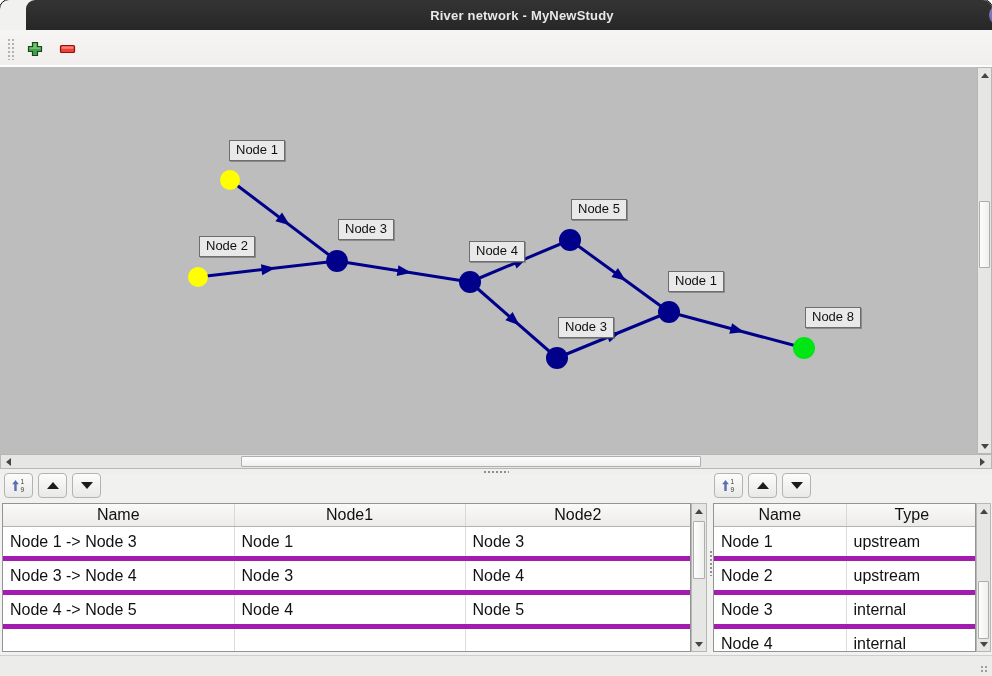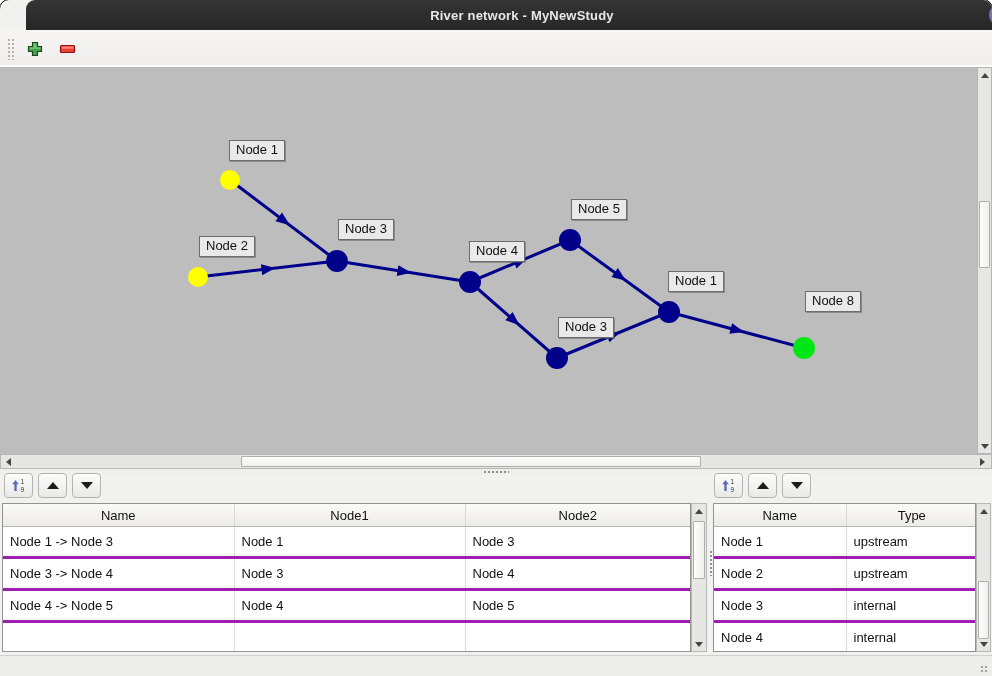--- a/index.html
+++ b/index.html
@@ -49,27 +49,27 @@
           background-size:4px 4px;}
   
   .mini-btn{position:absolute;top:473px;width:29px;height:25px;border:1px solid #b3b3b1;
             border-radius:4px;background:linear-gradient(#fcfcfb,#e9e9e7);box-sizing:border-box;
             display:flex;align-items:center;justify-content:center;cursor:pointer;}
   .mini-btn .tri-up{border-left-width:6px;border-right-width:6px;border-bottom:7px solid #1c1c1c;}
   .mini-btn .tri-down{border-left-width:6px;border-right-width:6px;border-top:7px solid #1c1c1c;}
   
   .table-wrap{position:absolute;top:503px;height:149px;background:#fff;border:1px solid #939391;
               box-sizing:border-box;overflow:hidden;}
-  table.data-table{border-collapse:collapse;table-layout:fixed;font-size:13px;color:#111;width:100%;padding-left:40px;}
+  table.data-table{border-collapse:collapse;table-layout:fixed;font-size:16px;color:#111;width:100%;padding-left:40px;}
   table.data-table th{height:20px;font-weight:normal;text-align:center;
        background:linear-gradient(#fafaf9,#ecebea);border-bottom:1px solid #b3b3b1;
        border-right:1px solid #d8d8d6;overflow:hidden;white-space:nowrap;}
   table.data-table th:last-child{border-right:none;}
   table.data-table td{height:29px;padding:0 7px;border-right:1px solid #dcdcda;
-       border-bottom:3px solid #a21caf;overflow:hidden;white-space:nowrap;background:#fff;}
+       border-bottom:5px solid #a21caf;overflow:hidden;white-space:nowrap;background:#fff;}
   table.data-table td:last-child{border-right:none;}
   .tscroll{top:503px;height:149px;width:16px;}
   
   .statusbar{position:absolute;left:0;top:655px;width:992px;height:21px;background:#ececea;
              border-top:1px solid #cfcfcd;}
   .resize-grip{position:absolute;right:3px;bottom:3px;width:9px;height:9px;
                background-image:radial-gradient(circle,#a0a0a0 1px,transparent 1.3px);
                background-size:4px 4px;cursor:nwse-resize;}
 </style>
 </head>
@@ -129,21 +129,21 @@
         <circle cx="669" cy="245" r="11" fill="#00008b"></circle>
         <circle cx="804" cy="281" r="11" fill="#00e614"></circle>
       </svg>
   <div class="node-label" style="left: 229px; top: 73px;">Node 1</div>
       <div class="node-label" style="left: 199px; top: 169px;">Node 2</div>
       <div class="node-label" style="left: 338px; top: 152px;">Node 3</div>
       <div class="node-label" style="left: 469px; top: 174px;">Node 4</div>
       <div class="node-label" style="left: 571px; top: 132px;">Node 5</div>
       <div class="node-label" style="left: 558px; top: 250px;">Node 3</div>
       <div class="node-label" style="left: 668px; top: 204px;">Node 1</div>
-      <div class="node-label" style="left: 805px; top: 224px;">Node 8</div>
+      <div class="node-label" style="left: 805px; top: 240px;">Node 8</div>
     </div>
 
   <div class="scrollbar" style="left:977px;top:67px;width:15px;height:387px;">
     <div class="sb-btn" style="left:0;top:0;width:13px;height:14px;">
         <i class="tri-up"></i>
       </div>
     <div class="sb-thumb" style="left:1px;top:133px;width:11px;height:67px;"></div>
     <div class="sb-btn" style="left:0;bottom:0;width:13px;height:14px;">
         <i class="tri-down"></i>
       </div>

